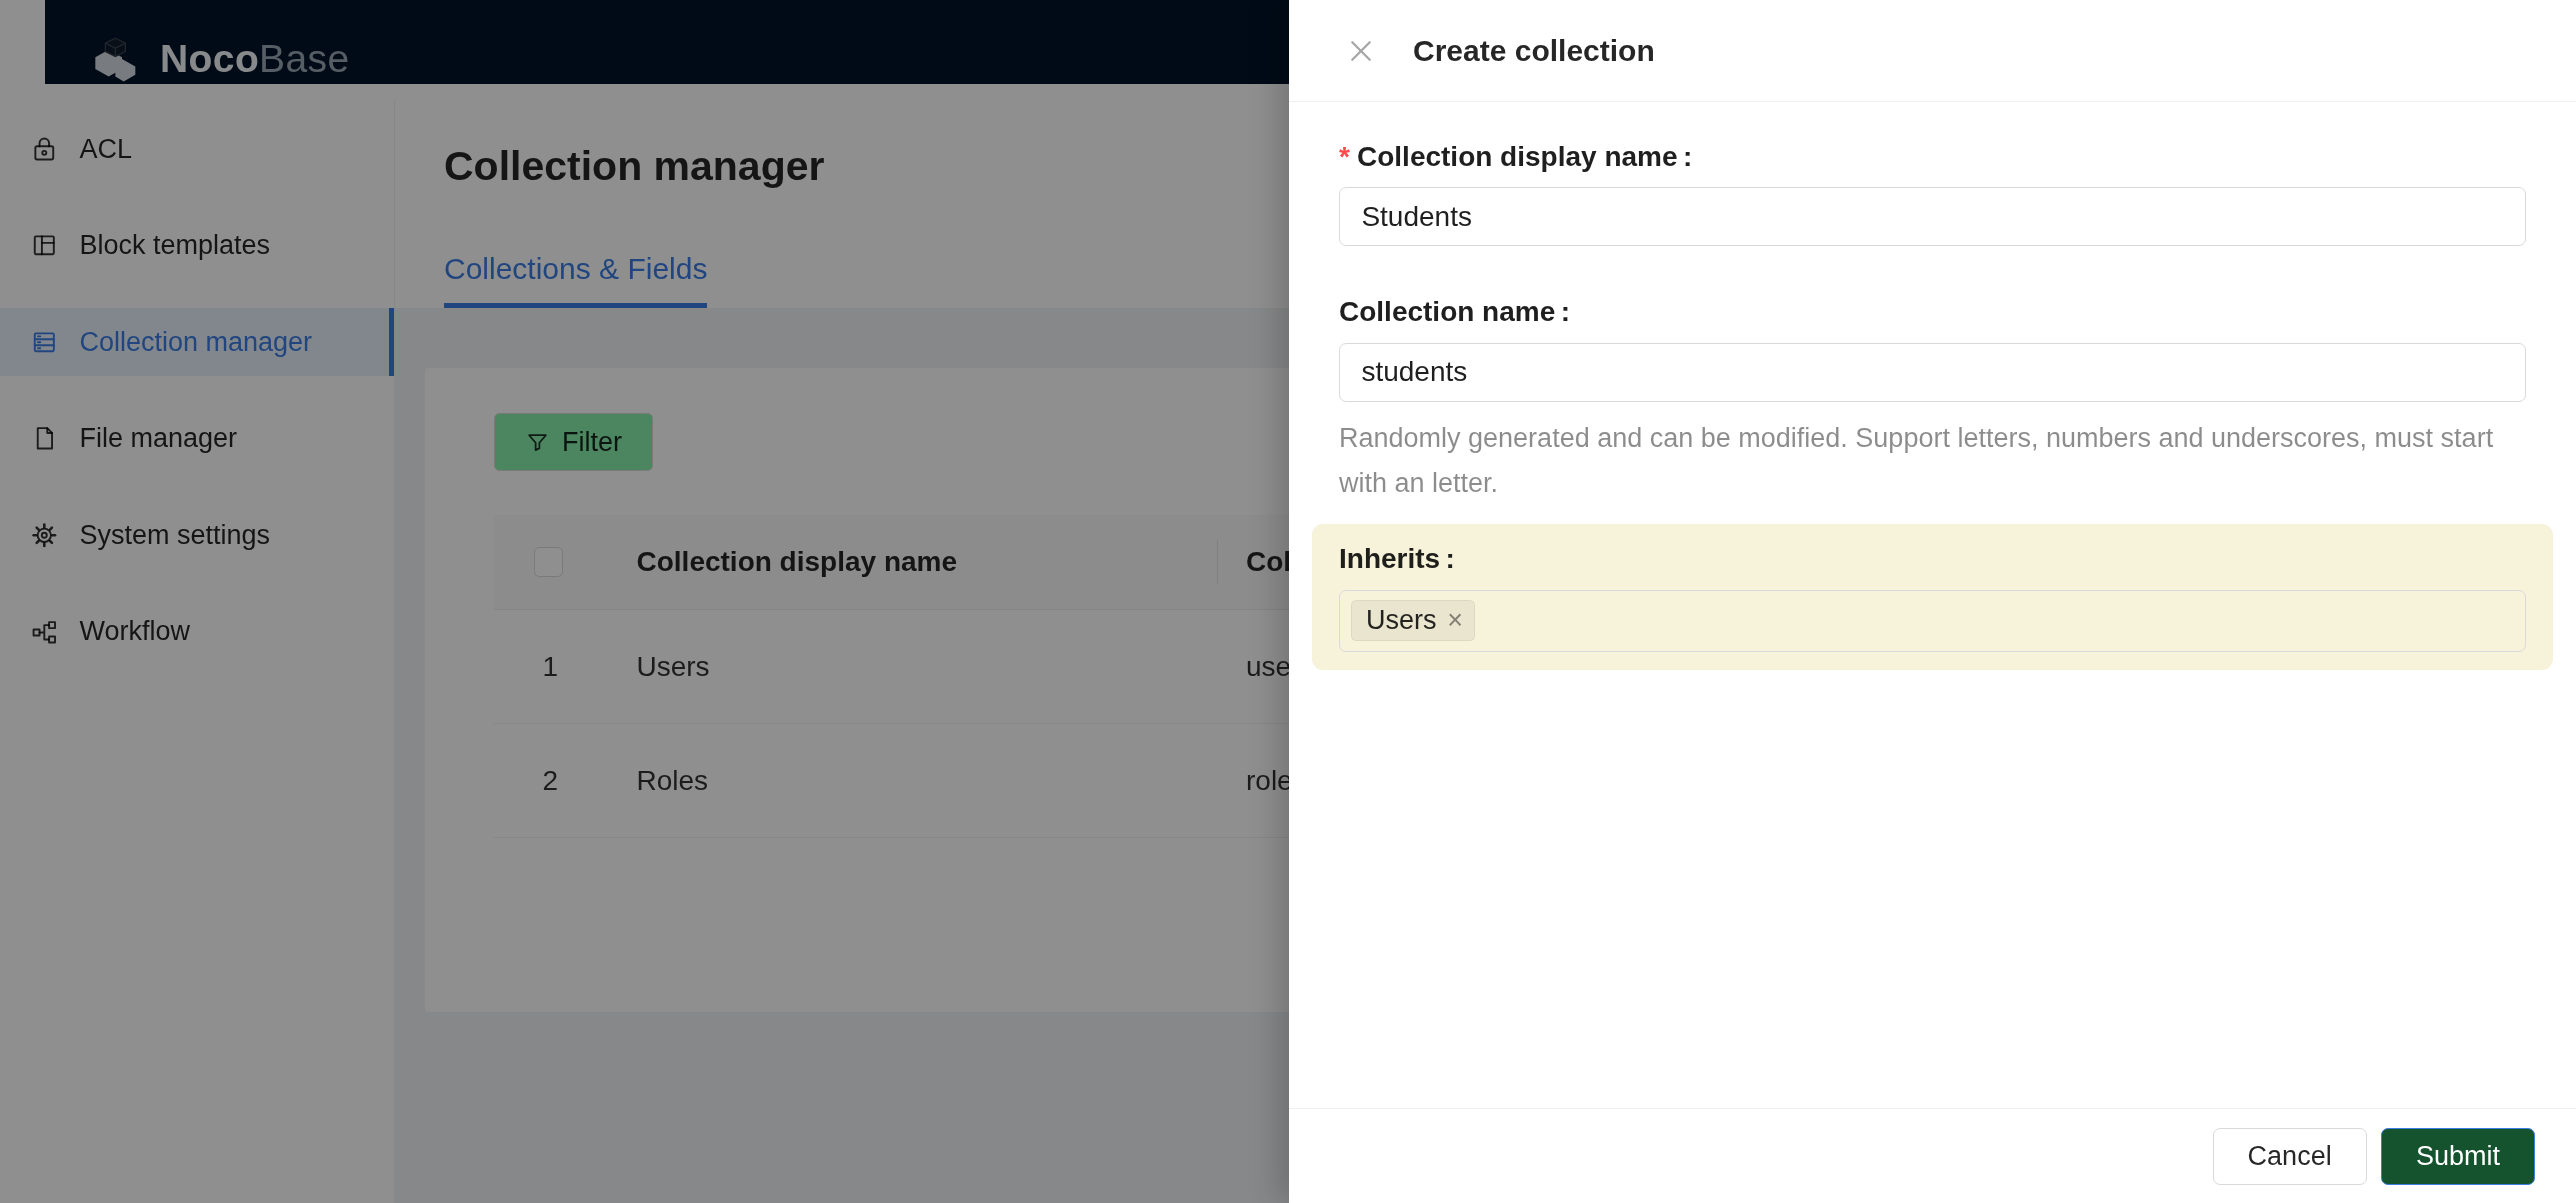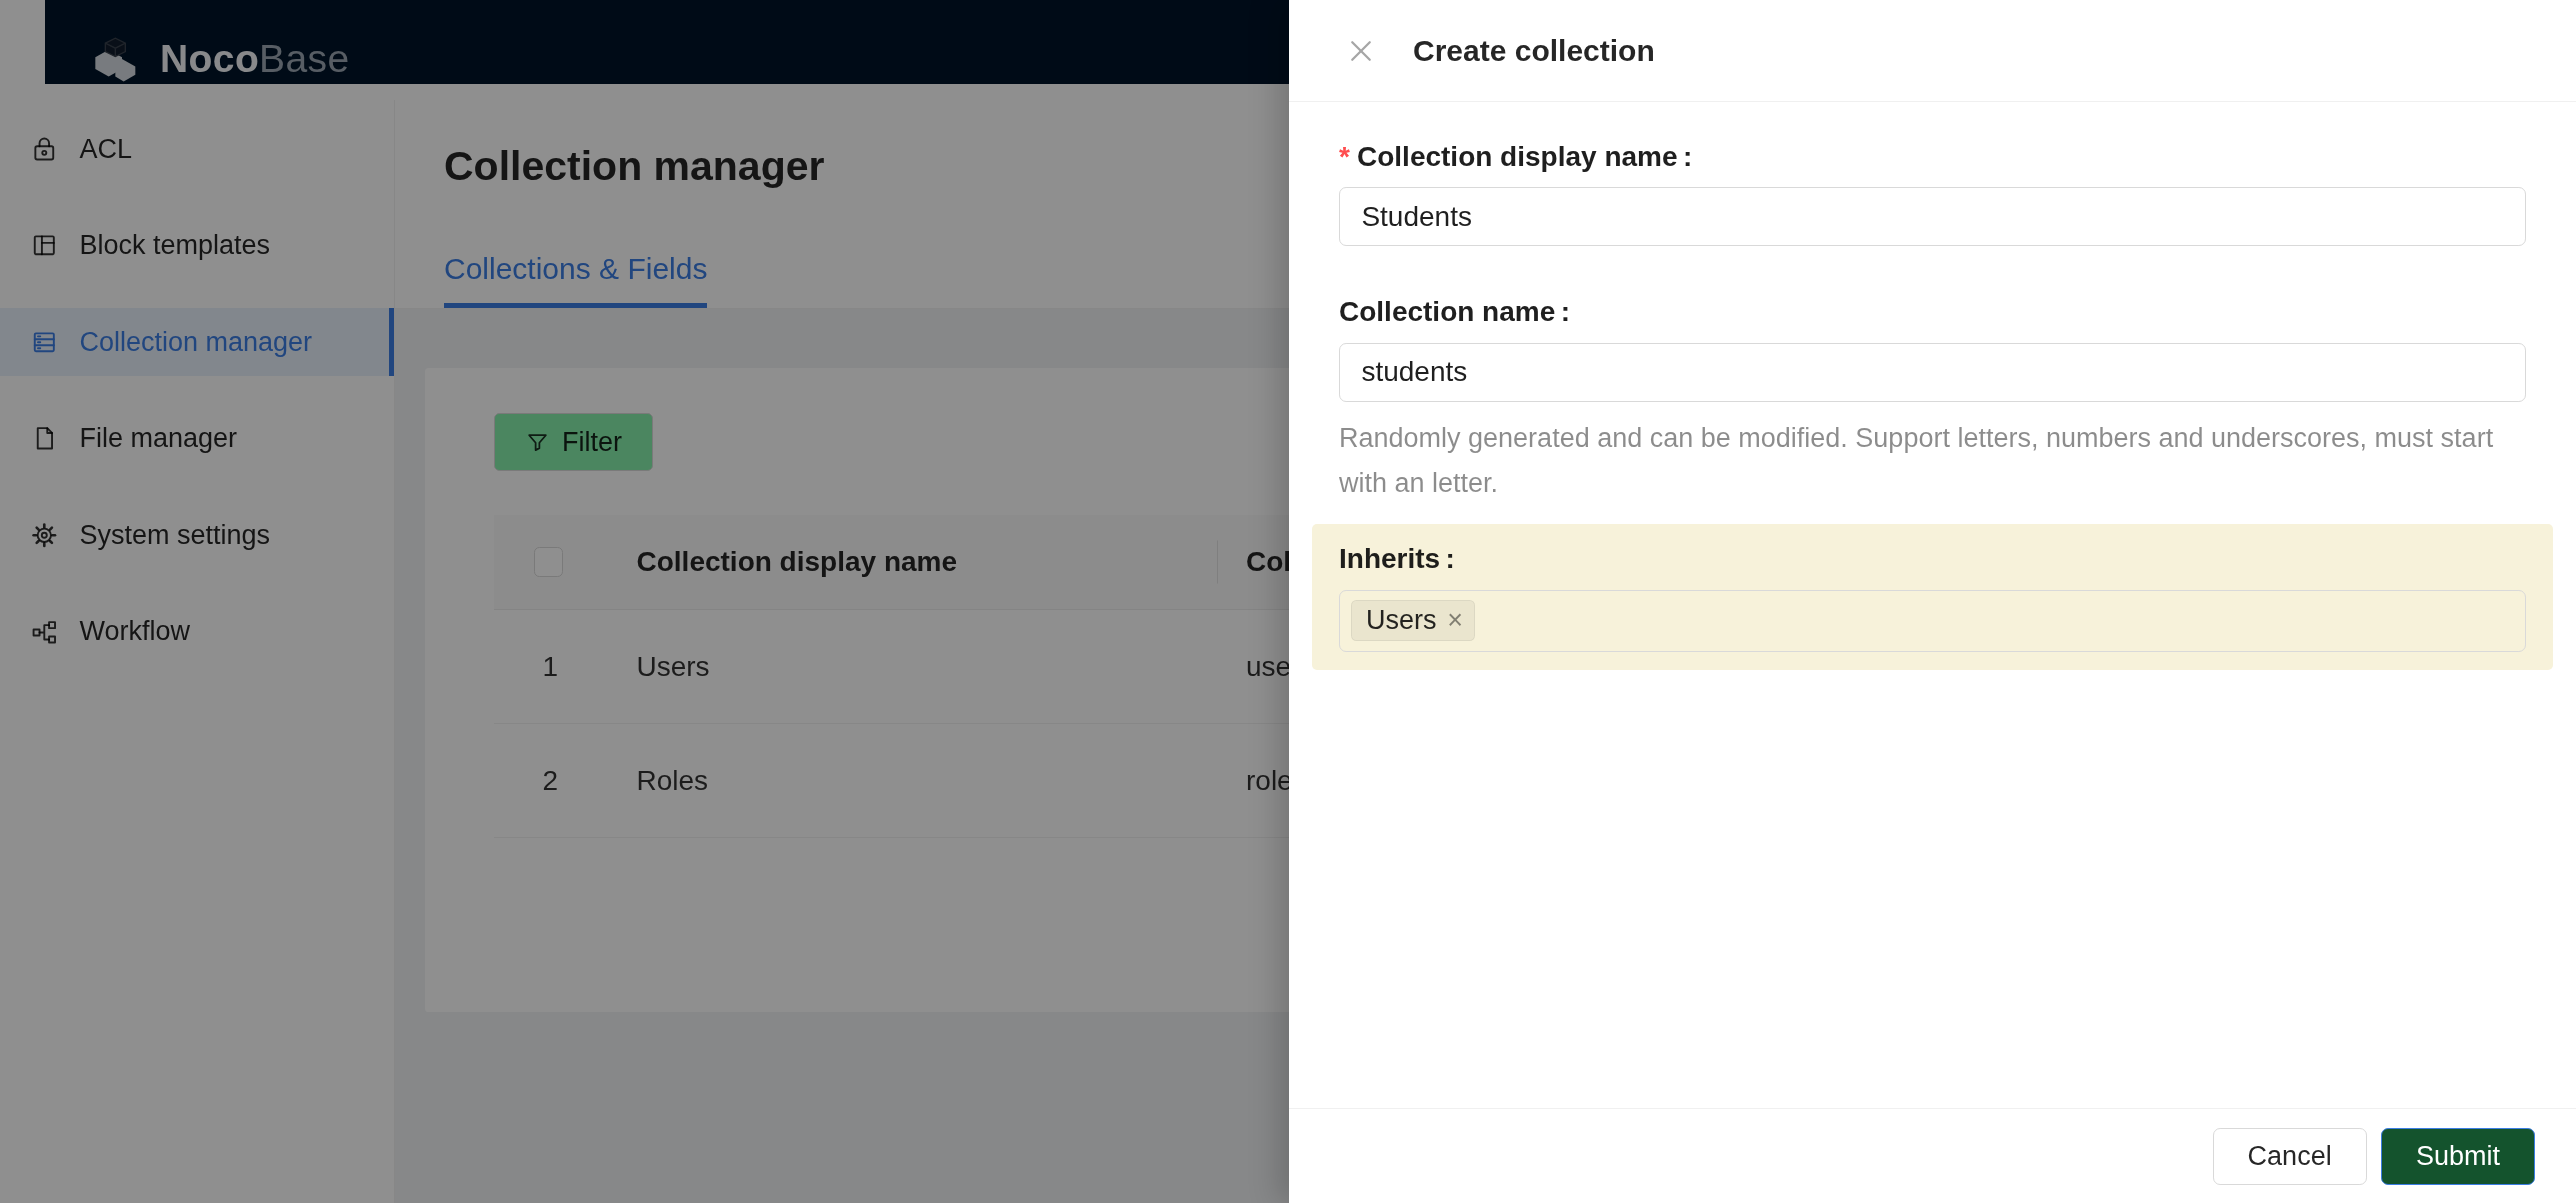--- a/index.html
+++ b/index.html
@@ -66,21 +66,21 @@
 
   .drawer-body { padding:39px 50px 0 50px; }
   .form-label { font-size:28px; font-weight:700; color:rgba(0,0,0,.88); margin-bottom:14.3px; display:flex; align-items:baseline; }
   .req { color:#ff4d4f; margin-right:7.1px; font-size:28px; }
   .colon { margin-left:5.4px; }
   .text-input { width:100%; height:59px; border:1.8px solid #d9d9d9; border-radius:7.1px; padding:0 21.4px;
                 font-size:28px; color:rgba(0,0,0,.88); font-family:Liberation Sans, sans-serif; background:#fff; outline:none; }
   .field-2 { margin-top:50px; }
   .help { margin-top:14.3px; max-width:1201px; font-size:27px; line-height:45px; color:rgba(0,0,0,.45); }
 
-  .highlight { margin:18px -27px 0 -27px; padding:19.6px 27px 18px 27px; background:#f7f2da; border-radius:5px; }
+  .highlight { margin:18px -27px 0 -27px; padding:19.6px 27px 18px 27px; background:#f7f2da; border-radius:11px; }
   .tag-select { height:62px; border:1.8px solid #d9d9d9; border-radius:7.1px; background:transparent;
                 display:flex; align-items:center; padding:0 10.7px; cursor:text; }
   .tag { height:41px; display:inline-flex; align-items:center; gap:10.7px; padding:0 10.7px 0 14.3px;
          background:rgba(0,0,0,.05); border:1.8px solid rgba(0,0,0,.06); border-radius:5.4px;
          font-size:27px; color:rgba(0,0,0,.85); }
   .tag-x { color:rgba(0,0,0,.45); font-size:27px; line-height:1; cursor:pointer; }
 
   .drawer-foot { position:absolute; bottom:0; left:0; width:100%; height:95px; border-top:1.8px solid #f0f0f0;
                  display:flex; align-items:center; justify-content:flex-end; gap:14.3px; padding-right:41px; background:#fff; }
   .btn { height:57px; border-radius:7.1px; font-size:27px; font-family:Liberation Sans, sans-serif; cursor:pointer; display:inline-flex; align-items:center; }

